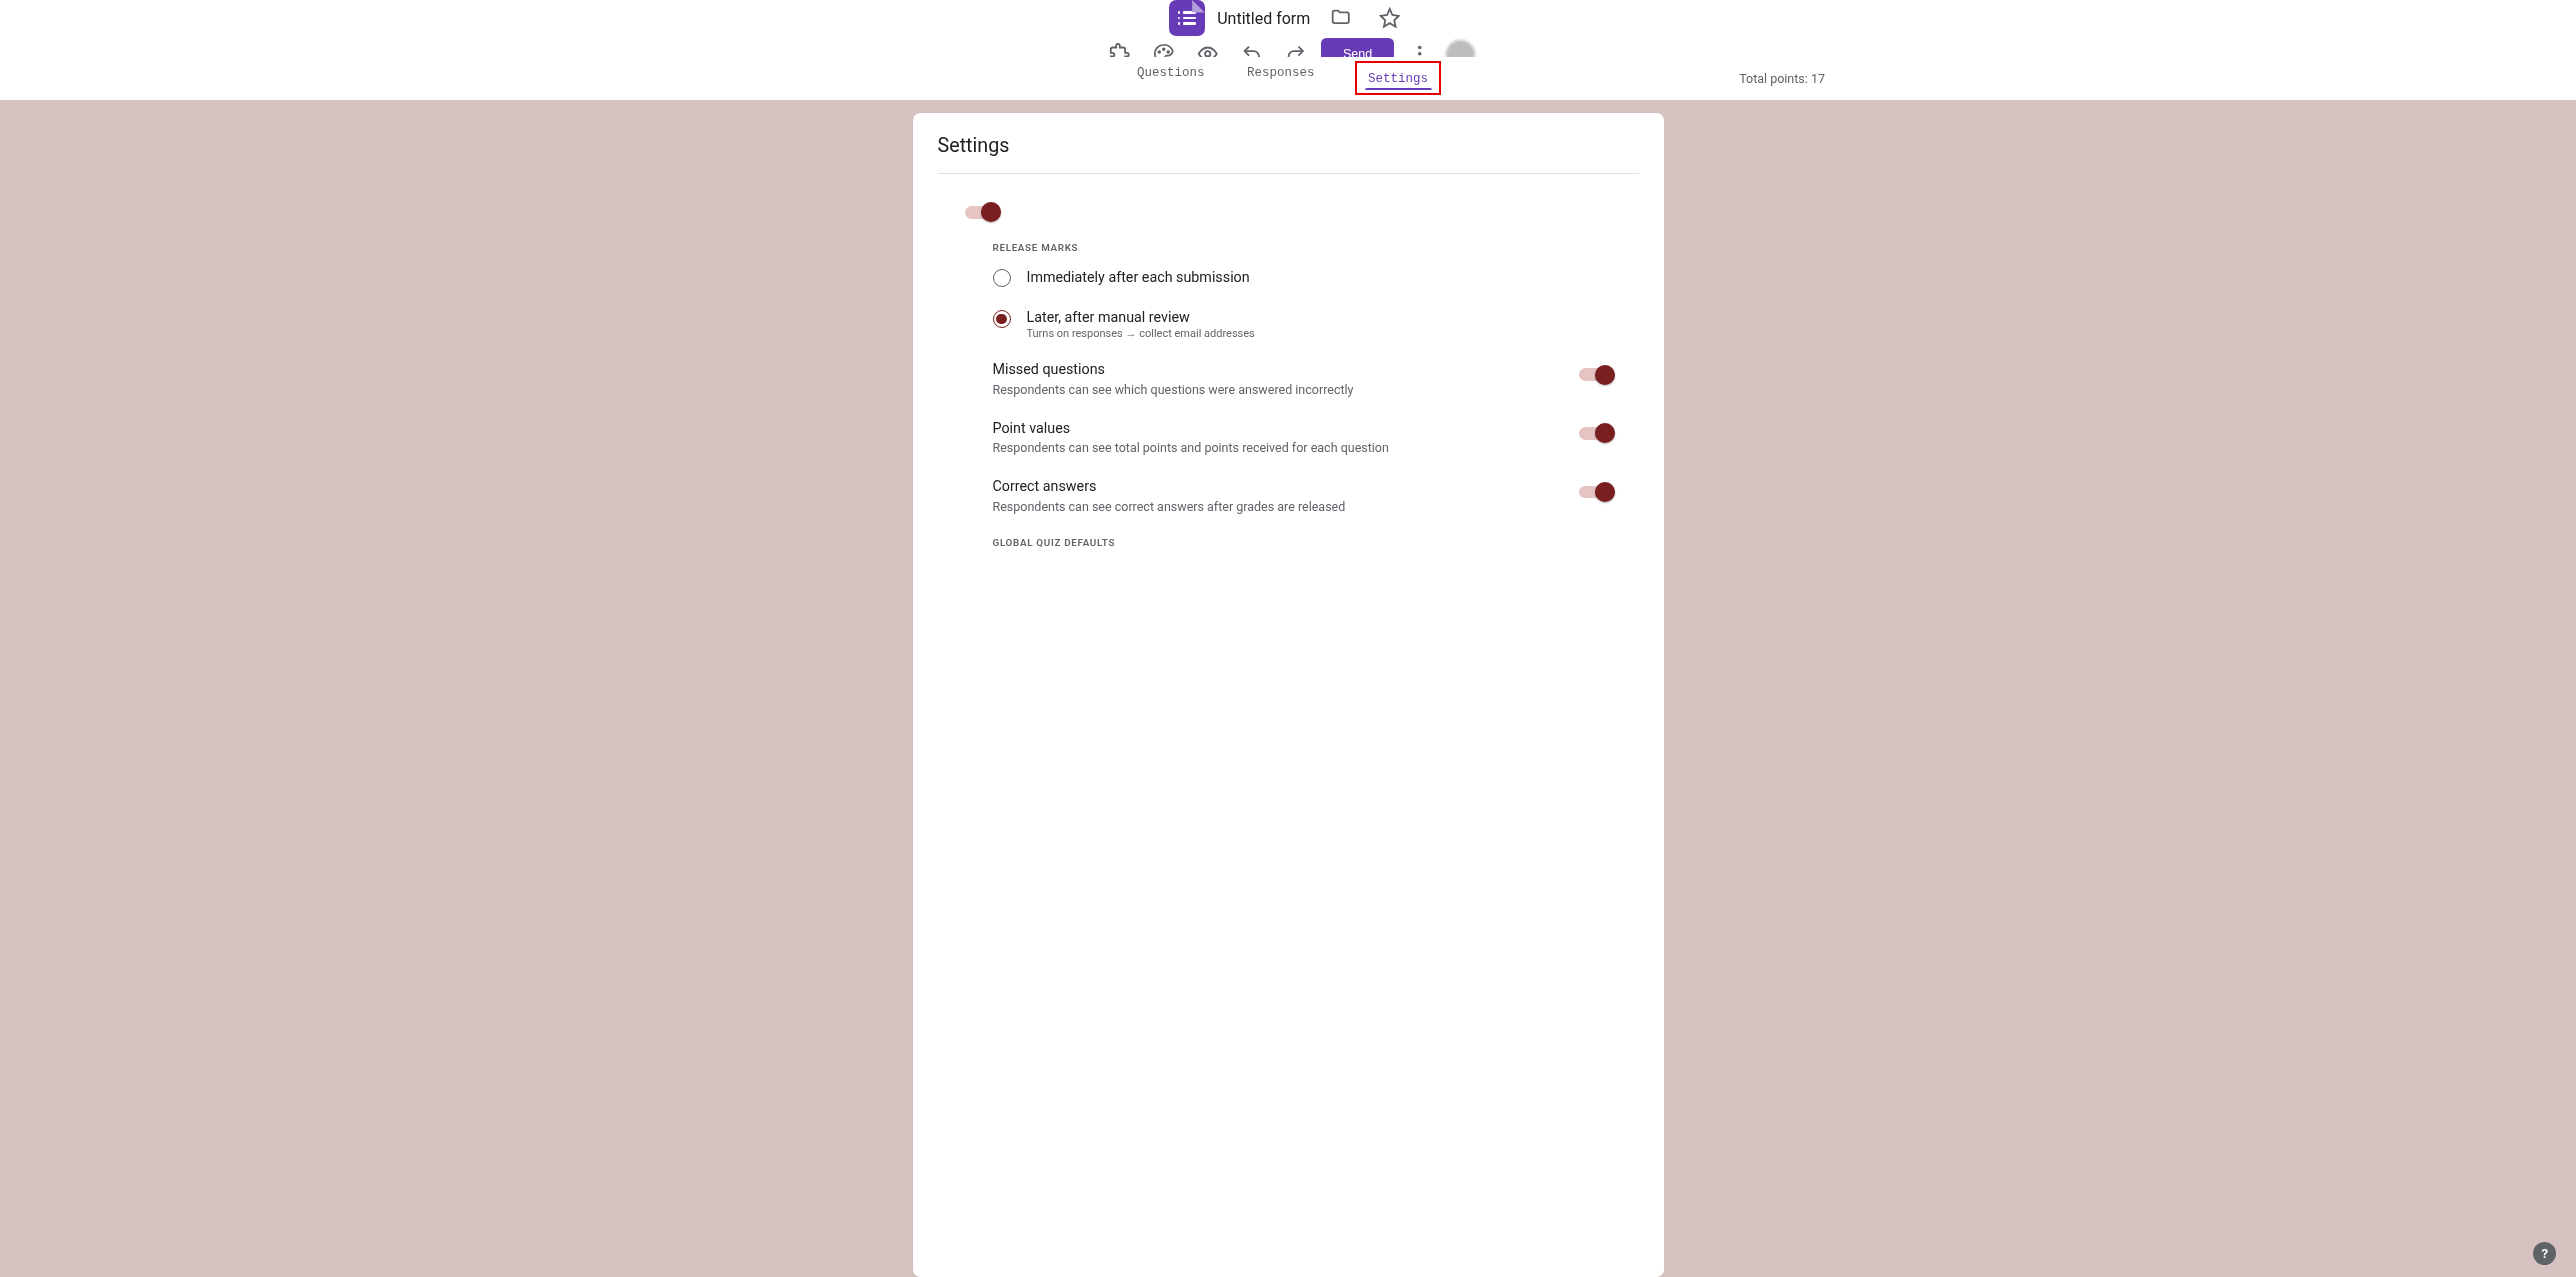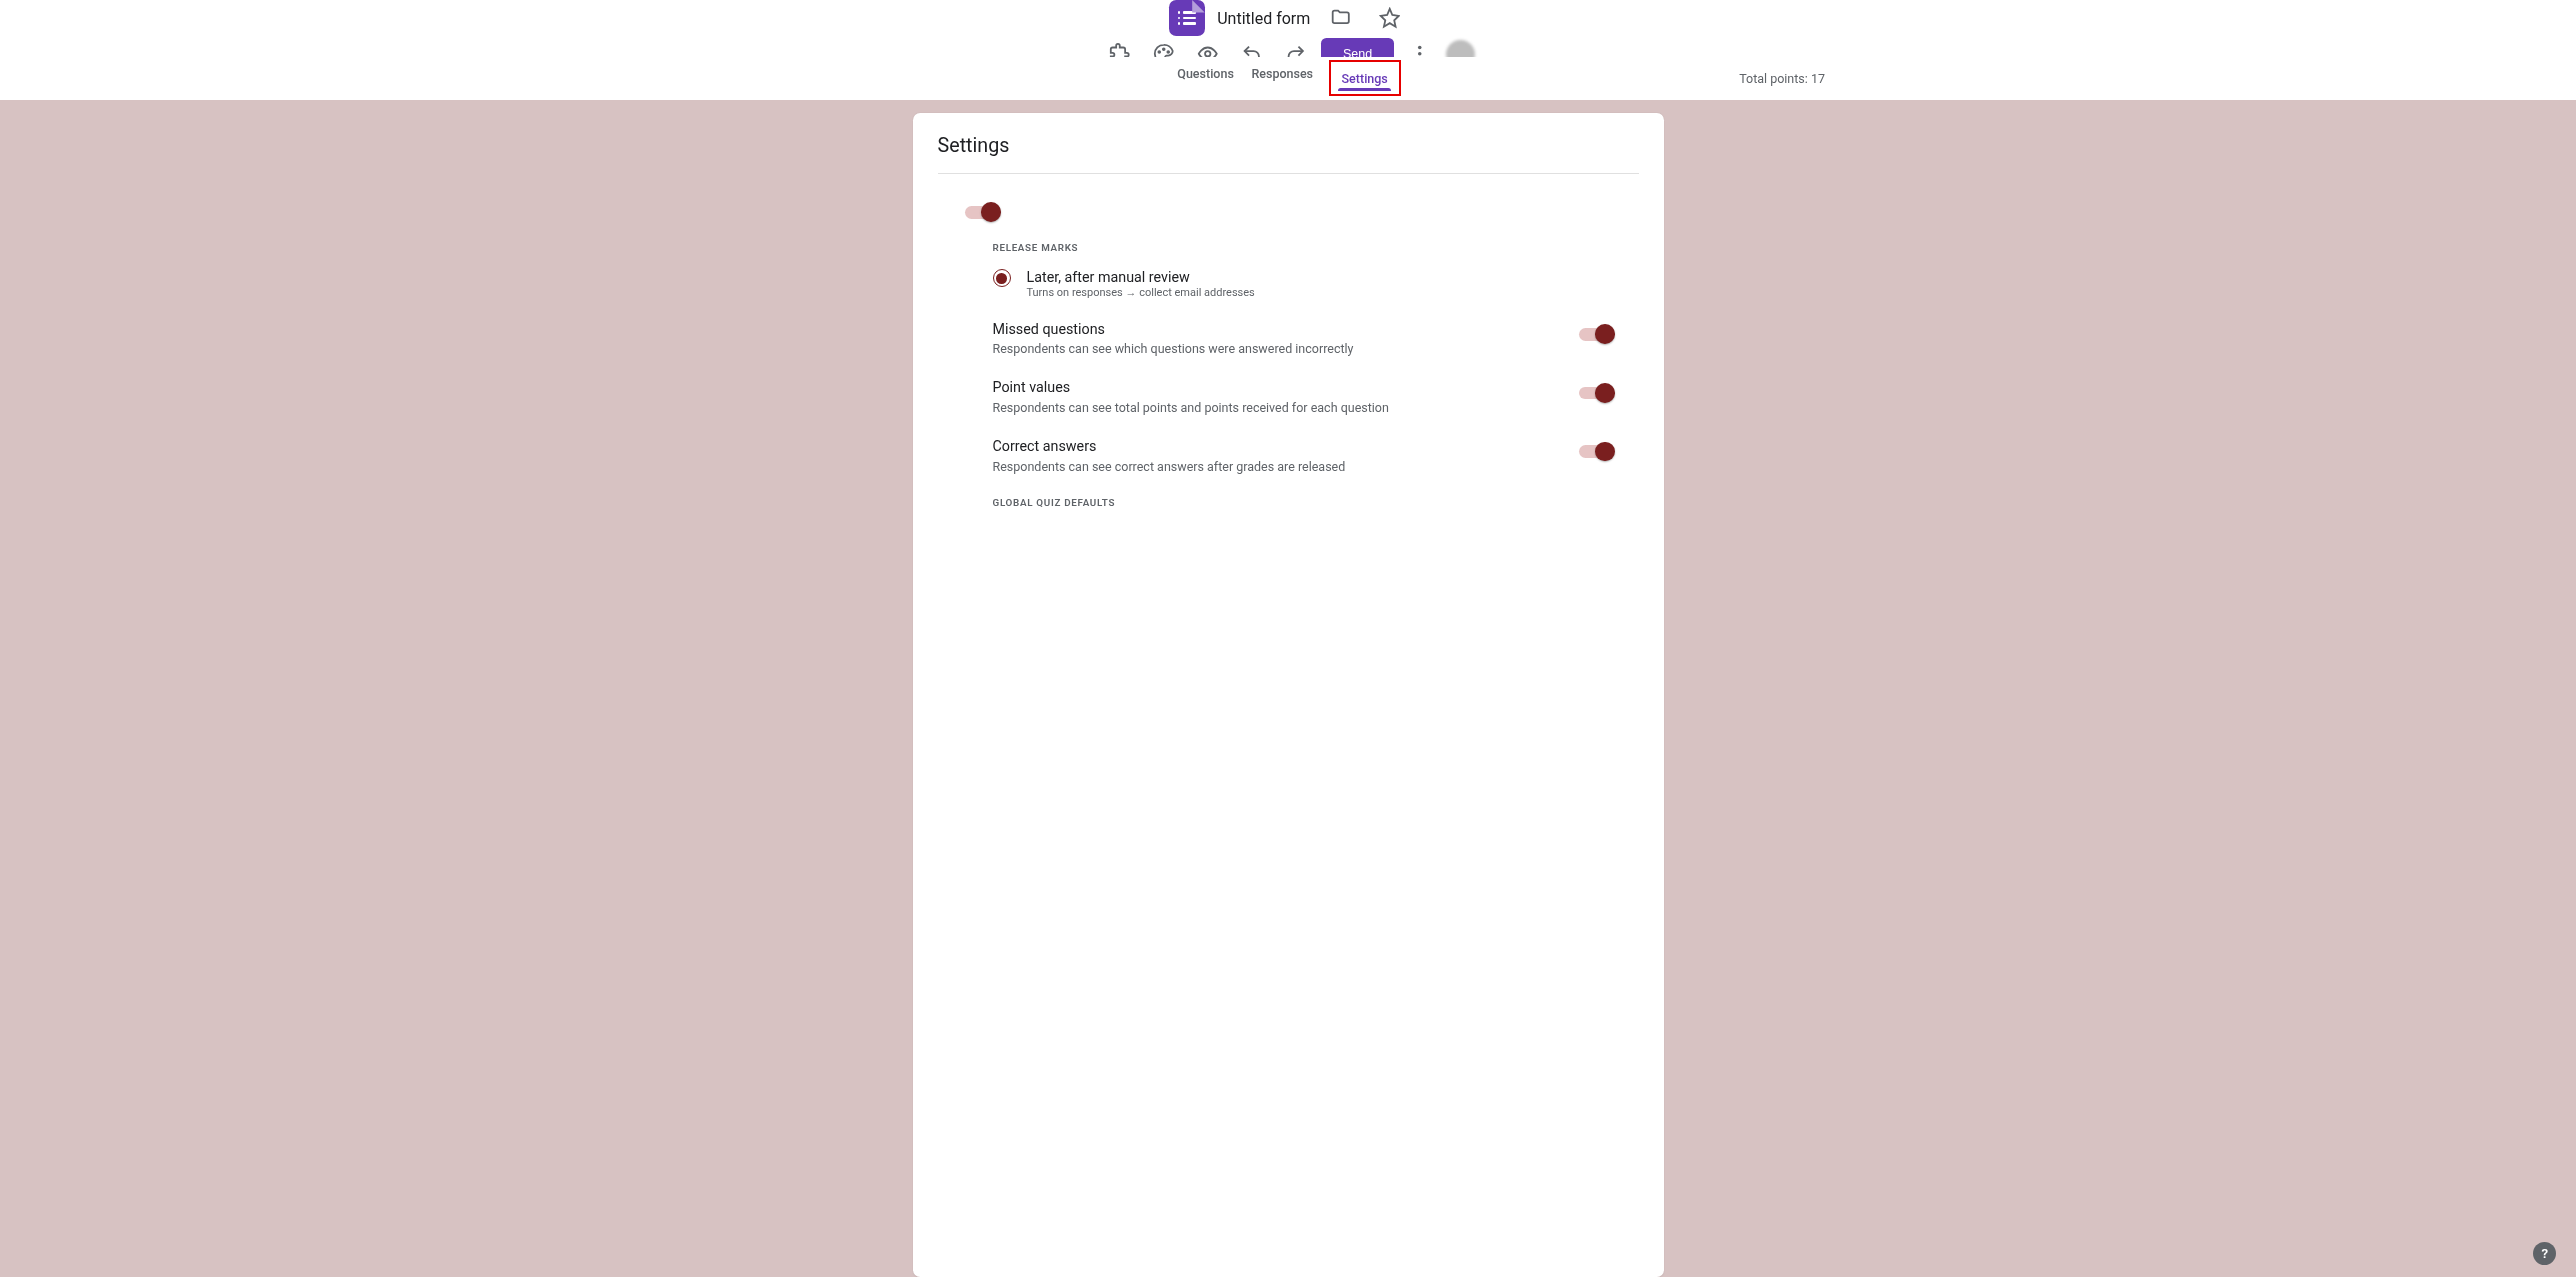--- a/index.html
+++ b/index.html
@@ -17,21 +17,21 @@
 .form-title { font-size: 16px; color:#202124; }
 .hdr-icon-btn { width:36px; height:36px; display:flex; align-items:center; justify-content:center; border-radius:50%; cursor:pointer; color:#5f6368; }
 .hdr-icon-btn svg { width:21.5px; height:21.5px; }
 .header-spacer { flex:1; }
 .header-right { display:flex; align-items:center; gap:8px; }
 .send-btn { background:#673ab7; color:#fff; border:none; border-radius:5.4px; padding:9px 21.5px; font-size:12.5px; font-weight:500; cursor:pointer; }
 .avatar { width:29px; height:29px; border-radius:50%; background:#bdbdbd; filter: blur(1.8px); }
 
 
 .tabs-row { display:flex; align-items:center; justify-content:center; position:relative; height:43px; border-bottom:0.9px solid #fff; background:#fff; }
-.tabs { display:flex; gap:14px; }
+.tabs { display:flex; gap:39px;font-family:Liberation Mono, monospace; }
 .tab { font-size:12.5px; color:#5f6368; font-weight:500; padding:5.4px 1.8px; cursor:pointer; position:relative; }
 .tab.active { color:#673ab7; }
 .tab.highlighted { border:2.7px solid #e60000; padding:9px 10.7px 7.2px 10.7px; }
 .tab.highlighted::after { content:''; position:absolute; left:7.2px; right:7.2px; bottom:2.7px; height:2.7px; background:#673ab7; border-radius:2.7px 2.7px 0 0; }
 .total-points { position:absolute; right: calc(50% - 537px); font-size:12.5px; color:#5f6368; }
 
 
 .body-bg { background:#d7c2c2; min-height: calc(100vh - 100px); padding:12.5px 0 0 0; display:flex; justify-content:center; }
 .card { background:#fff; width:751px; border-radius:7.2px; padding:21.5px 25px 0 25px; box-shadow:0 0.9px 1.8px rgba(0,0,0,.08); }
 .card-title { font-size:19.7px; font-weight:400; color:#202124; }
@@ -152,20 +152,26 @@
     <div class="card-divider"></div>
 
     <div class="setting-row">
       <div class="toggle">
           <div class="knob"></div>
         </div>
     </div>
 
     <div class="section-label">RELEASE MARKS</div>
 
+    <div class="radio-row">
+      <div class="radio"></div>
+      <div class="radio-text">
+        <div class="radio-title">Immediately after each submission</div>
+      </div>
+    </div>
 
     <div class="radio-row">
       <div class="radio selected"></div>
       <div class="radio-text">
         <div class="radio-title">Later, after manual review</div>
         <div class="radio-desc">Turns on responses → collect email addresses</div>
       </div>
     </div>
 
 

